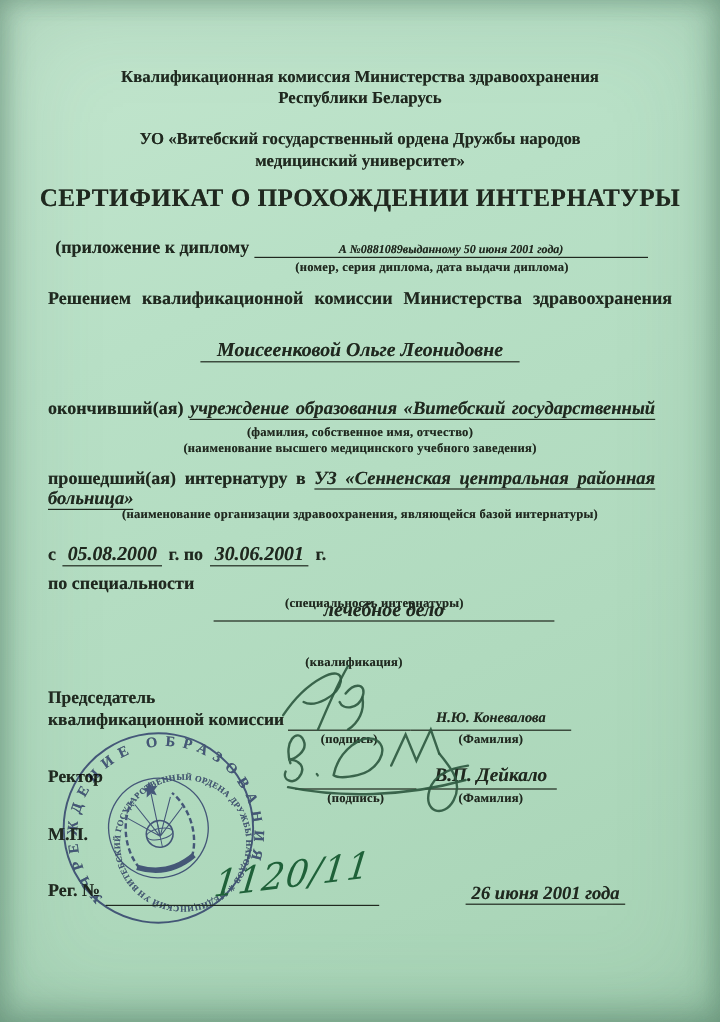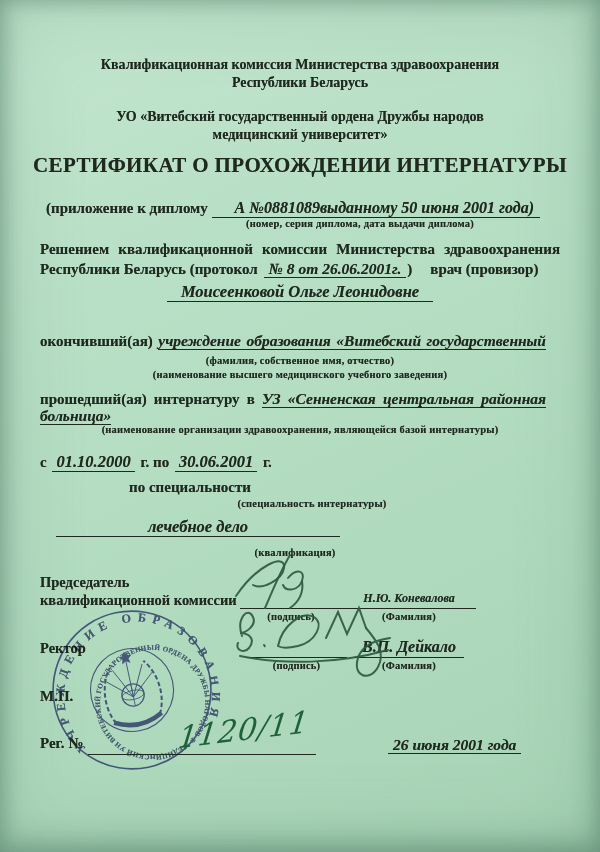--- a/index.html
+++ b/index.html
@@ -28,21 +28,21 @@
   .j{text-align:justify;text-align-last:justify;white-space:nowrap;}
   .nw{white-space:nowrap;}
 
   #org1{top:56px;}
   #org2{top:74px;}
   #uni1{top:108px;}
   #uni2{top:126px;}
   #title{top:153px;font-size:21px;letter-spacing:.4px;}
 
   #dip{top:199px;left:46px;width:494px;display:flex;align-items:baseline;font-size:15px;font-weight:bold;}
-  #dip-fill{flex:1;display:flex;justify-content:flex-end;border-bottom:1.7px solid #20281f;font-style:italic;font-size:16px;margin-left:4px;padding:0 6px;}
+  #dip-fill{flex:1;display:flex;justify-content:center;border-bottom:1.7px solid #20281f;font-style:italic;font-size:10px;margin-left:4px;padding:0 6px;}
   #dip-caption{top:218px;left:240px;width:240px;}
 
   #dec1{top:240px;left:40px;width:520px;}
   #dec2{top:259px;left:40px;width:540px;white-space:nowrap;}
   #protocol{margin:0 1px 0 6px;padding:0 5px;font-size:15.5px;}
   #dec2-tail{margin-left:18px;}
 
   #name-line{top:281px;line-height:21px;}
   #name-fill{font-size:16.5px;padding:0 14px;}
   #name-caption{top:323px;margin-top:32px;}
@@ -54,21 +54,21 @@
   #edu-caption{top:369px;}
 
   #int1{top:389px;left:40px;width:506px;line-height:19px;font-size:15px;font-weight:bold;}
   #int1 .fill{font-size:15.5px;}
   #int2{top:406px;left:40px;line-height:19px;font-size:15.5px;}
   #int-caption{top:424px;}
 
   #dates{top:452px;left:40px;line-height:19px;}
   .dt{font-size:16.5px;padding:0 4px;margin:0 2px;}
 
-  #spec{top:478px;left:40px;display:flex;align-items:center;line-height:19px;flex-direction:column;}
+  #spec{top:478px;left:40px;display:flex;align-items:flex-start;line-height:19px;}
   #spec-blank{width:284px;margin-left:16px;border-bottom:1.7px solid #20281f;text-align:center;font-style:italic;font-size:16.5px;font-weight:bold;margin-top:20px;}
   #spec-caption{top:498px;left:170px;width:284px;}
 
   #qual{top:527px;left:40px;display:flex;align-items:baseline;line-height:19px;}
   #qual-blank{width:162px;margin-left:12px;border-bottom:1.7px solid #20281f;text-align:center;font-style:italic;font-size:16.5px;font-weight:bold;}
   #qual-caption{top:547px;left:214px;width:162px;}
 
   #chair1{top:574px;left:40px;font-size:14.5px;}
   #chair2{top:592px;left:40px;font-size:14.5px;}
   #chair-blank{left:240px;top:578px;width:102px;height:30px;border-bottom:1.7px solid #20281f;}
@@ -109,23 +109,20 @@
   <div id="dip" class="abs">
     <span>(приложение к диплому</span>
     <span id="dip-fill">
       <span>А №0881089</span>
       <span>выданному  50 июня 2001 года)</span>
     </span>
   </div>
   <div id="dip-caption" class="abs cap">(номер, серия диплома, дата выдачи диплома)</div>
 
   <div id="dec1" class="abs b f15 j">Решением квалификационной комиссии Министерства здравоохранения</div>
-  <div id="dec2" class="abs b f15">
-    <span>Республики Беларусь (протокол</span><span id="protocol" class="fill">№ 8 от  26.06.2001г.</span><span>)</span><span id="dec2-tail">врач (провизор)</span>
-  </div>
 
   <div id="name-line" class="abs ctr">
     <span id="name-fill" class="fill">Моисеенковой Ольге Леонидовне</span>
   </div>
   <div id="name-caption" class="abs ctr cap">(фамилия, собственное имя, отчество)</div>
 
   <div id="edu1" class="abs j">
     <span>окончивший(ая)</span>
     <span class="fill">учреждение образования «Витебский государственный</span>
   </div>
@@ -135,21 +132,21 @@
     <span>прошедший(ая) интернатуру в</span>
     <span class="fill">УЗ «Сенненская центральная районная</span>
   </div>
   <div id="int2" class="abs">
     <span class="fill">больница»</span>
   </div>
   <div id="int-caption" class="abs ctr cap">(наименование организации здравоохранения, являющейся базой интернатуры)</div>
 
   <div id="dates" class="abs b f15">
     <span>с</span>
-    <span class="fill dt">01.10.2000</span>
+    <span class="fill dt">05.08.2000</span>
     <span>г. по</span>
     <span class="fill dt">30.06.2001</span>
     <span>г.</span>
   </div>
 
   <div id="spec" class="abs b f15">
     <span>по специальности</span>
     <span id="spec-blank">
       <span>лечебное дело</span>
     </span>

